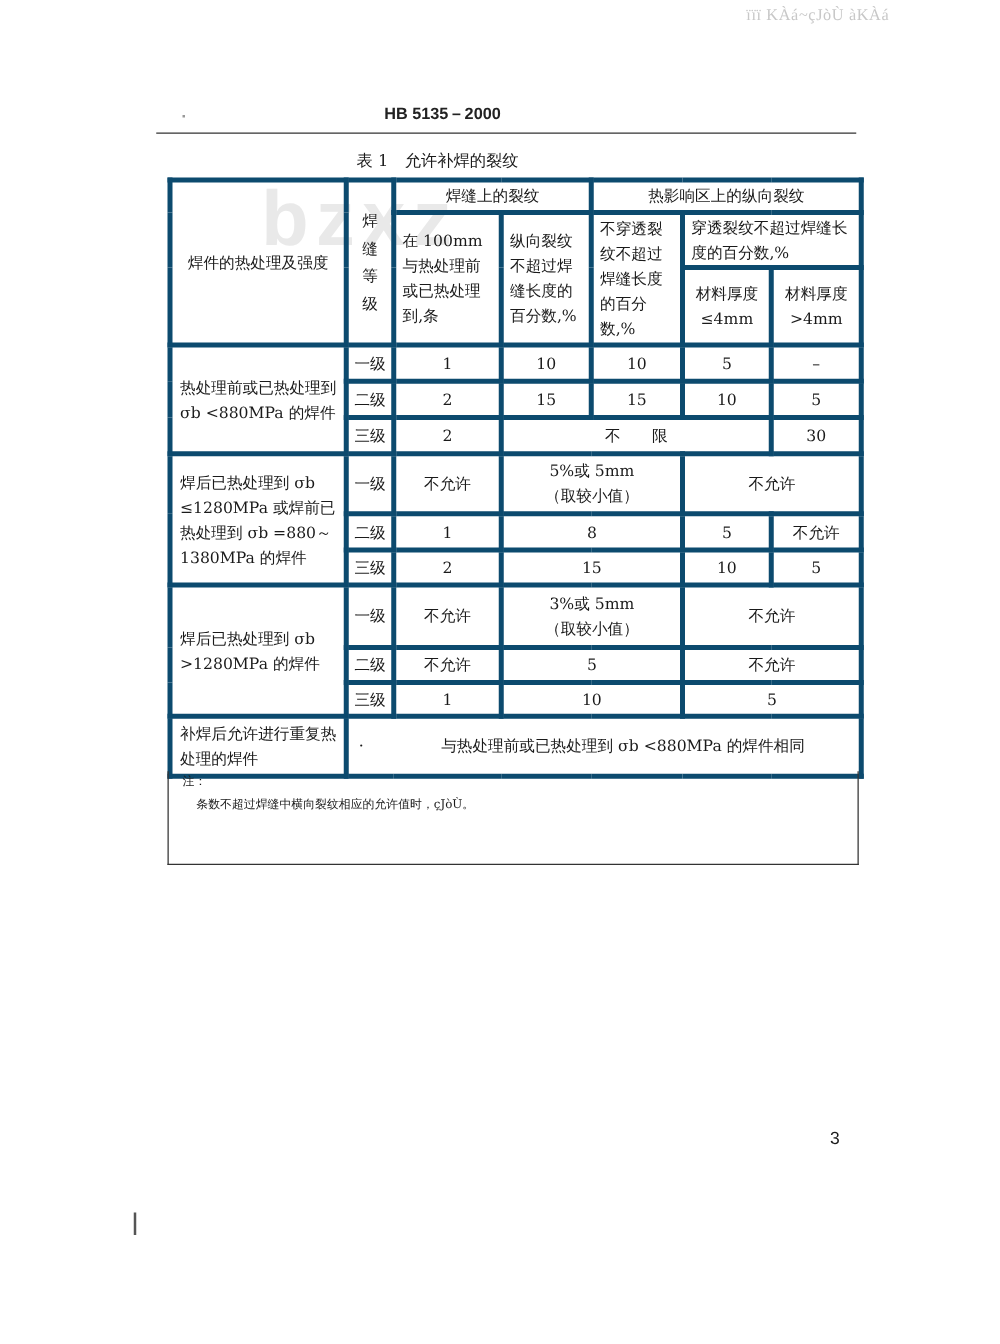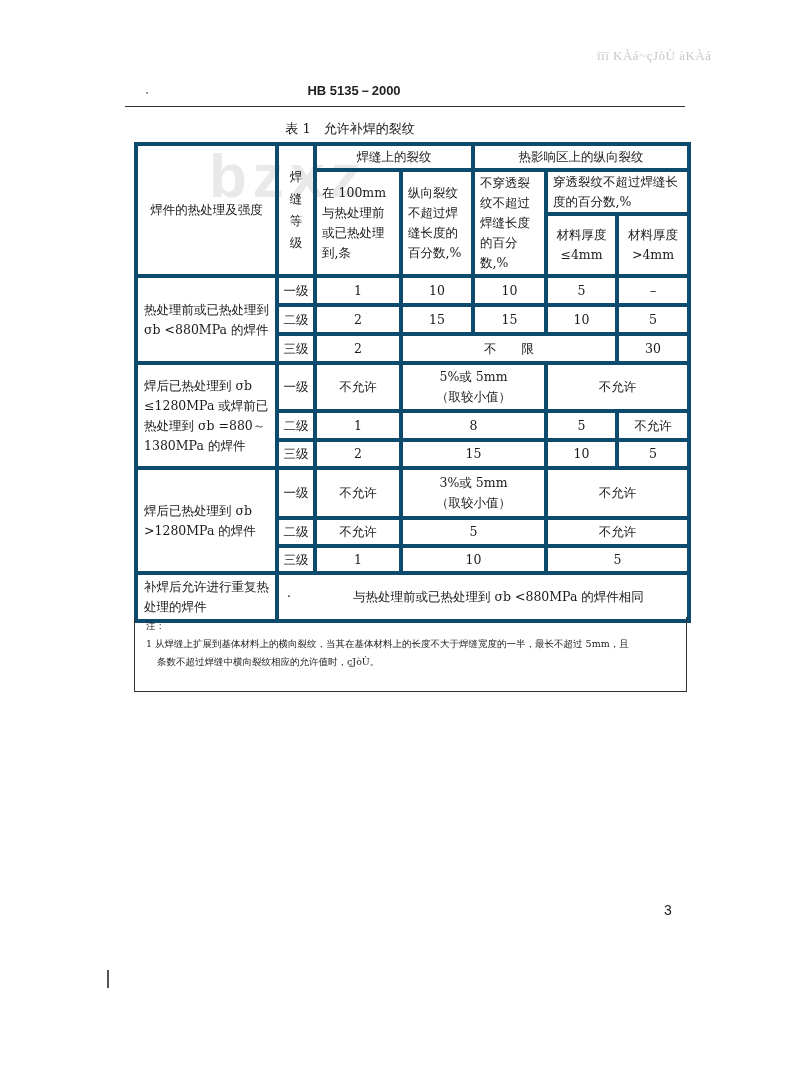--- a/index.html
+++ b/index.html
@@ -1,19 +1,19 @@
 <!DOCTYPE html>
 <html><head>
 <meta charset="utf-8">
 <style>
   html, body { margin:0; padding:0; }
   body { width:800px; height:1075px; background:#ffffff; position:relative; overflow:hidden;
          font-family:"DejaVu Serif","Liberation Serif",serif; color:#1a1a1a; }
   .top-garble { position:absolute; left:597px; top:4px; font-size:13px; color:#c8c8c8;
-                font-family:"Liberation Serif",serif; letter-spacing:0.5px;margin-top:44px; }
+                font-family:"Liberation Serif",serif; letter-spacing:0.5px; }
   .std-code { position:absolute; left:0; width:708px; top:82px; text-align:center; font-size:13px;
               font-family:"Liberation Sans",sans-serif; font-weight:bold; color:#222; }
   .header-rule { position:absolute; left:125px; top:106px; width:560px; height:0;
                  border-top:1.5px solid #333; }
   .header-dot { position:absolute; left:146px; top:92px; width:2px; height:2px; background:#999; }
   .table-title { position:absolute; left:0; width:700px; top:120px; text-align:center; font-size:13px; }
   .watermark { position:absolute; left:189px; top:140px; font-family:"Liberation Sans",sans-serif;
                font-weight:bold; font-size:62px; color:#e9e9e9; letter-spacing:6px; z-index:0;margin-left:20px; }
   table.main { position:absolute; left:134px; top:142px; width:553px; border-collapse:collapse;
                font-size:12.5px; z-index:1; table-layout:fixed; }
@@ -142,18 +142,17 @@
 
   <tr style="height:48px">
     <td class="left">补焊后允许进行重复热处理的焊件</td>
     <td colspan="6" style="text-align:left;padding-left:8px;"><span>·</span><span style="display:inline-block;width:62px;"></span><span>与热处理前或已热处理到 σb &lt;880MPa 的焊件相同</span></td>
   </tr>
 </tbody>
   </table>
 
 <div class="notes-box">
   <div class="n-title">注：</div>
-  <div class="n-item"><span>1</span> <span>从焊缝上扩展到基体材料上的横向裂纹，当其在基体材料上的长度不大于焊缝宽度的一半，最长不超过 5mm，且</span></div>
   <div class="n-cont">条数不超过焊缝中横向裂纹相应的允许值时，çJòÙ。</div>
 </div>
 
 <div class="page-number">3</div>
 <div class="edge-mark"></div>
 
 </body></html>

